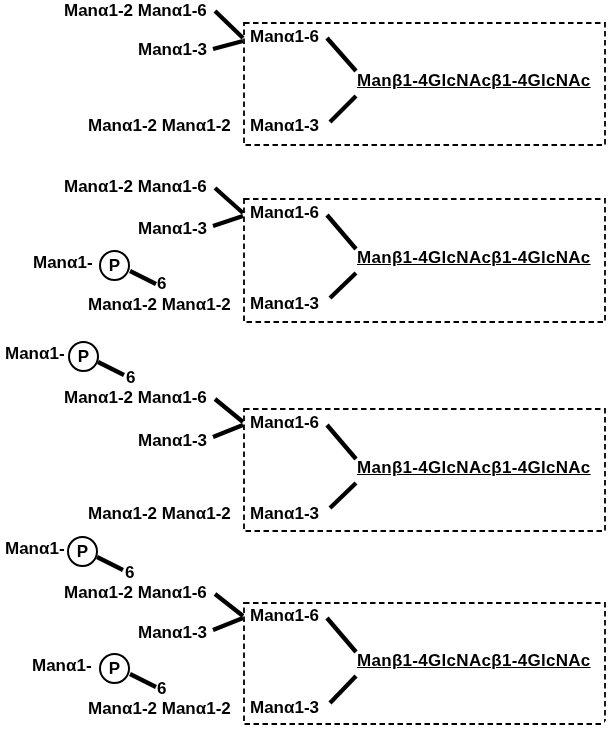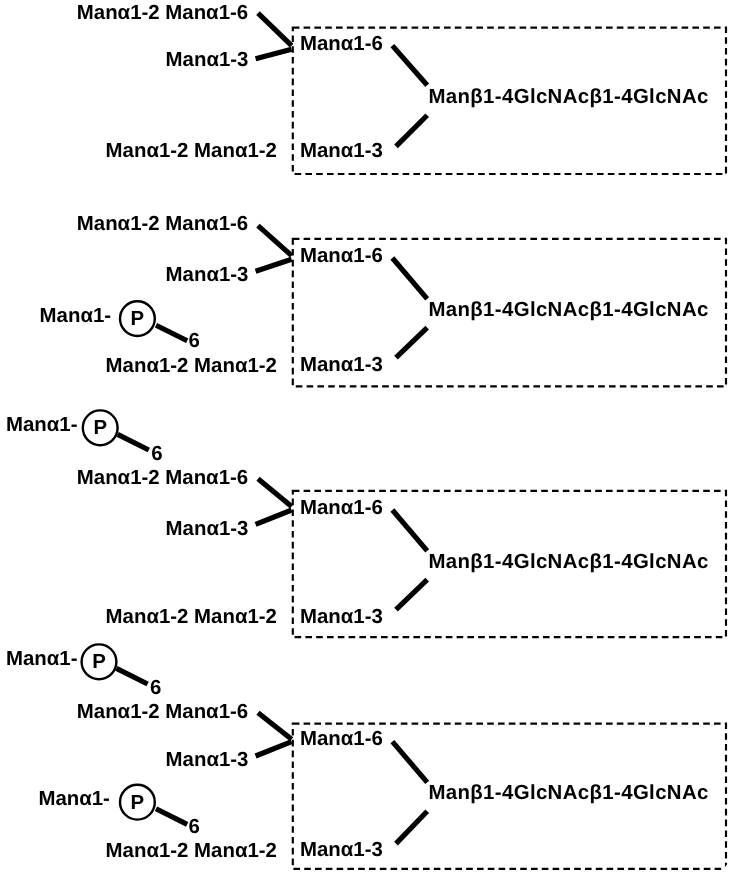--- a/index.html
+++ b/index.html
@@ -19,21 +19,21 @@
   }
   .structure { position: absolute; inset: 0; pointer-events: none; }
   .t {
     position: absolute;
     font-weight: bold;
     font-size: 17px;
     line-height: 18px;
     color: #000;
     white-space: nowrap;
   }
-  .core { letter-spacing: 0.3px; }
+  .core { letter-spacing: 0.3px; text-decoration: underline; }
   .pcirc {
     position: absolute;
     width: 31px; height: 31px;
     box-sizing: border-box;
     border: 2px solid #000;
     border-radius: 50%;
     background: #fff;
     display: flex;
     align-items: center;
     justify-content: center;

